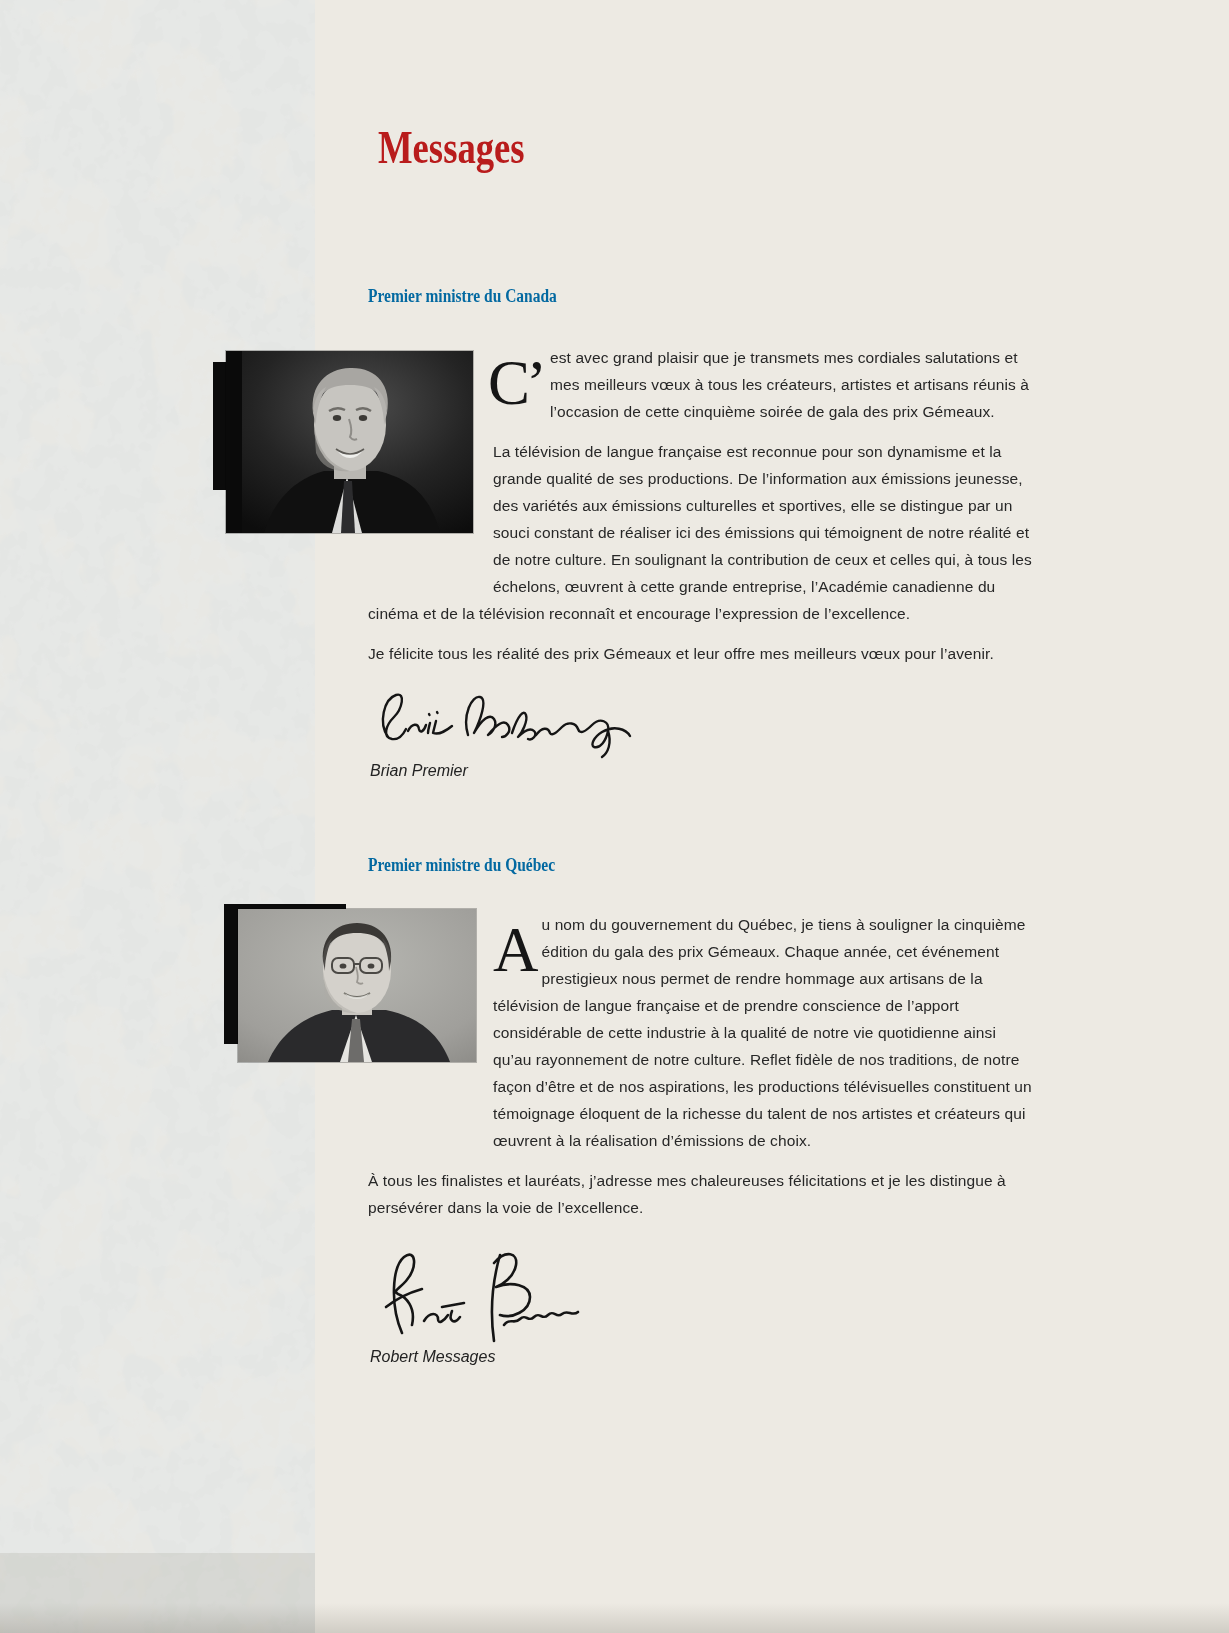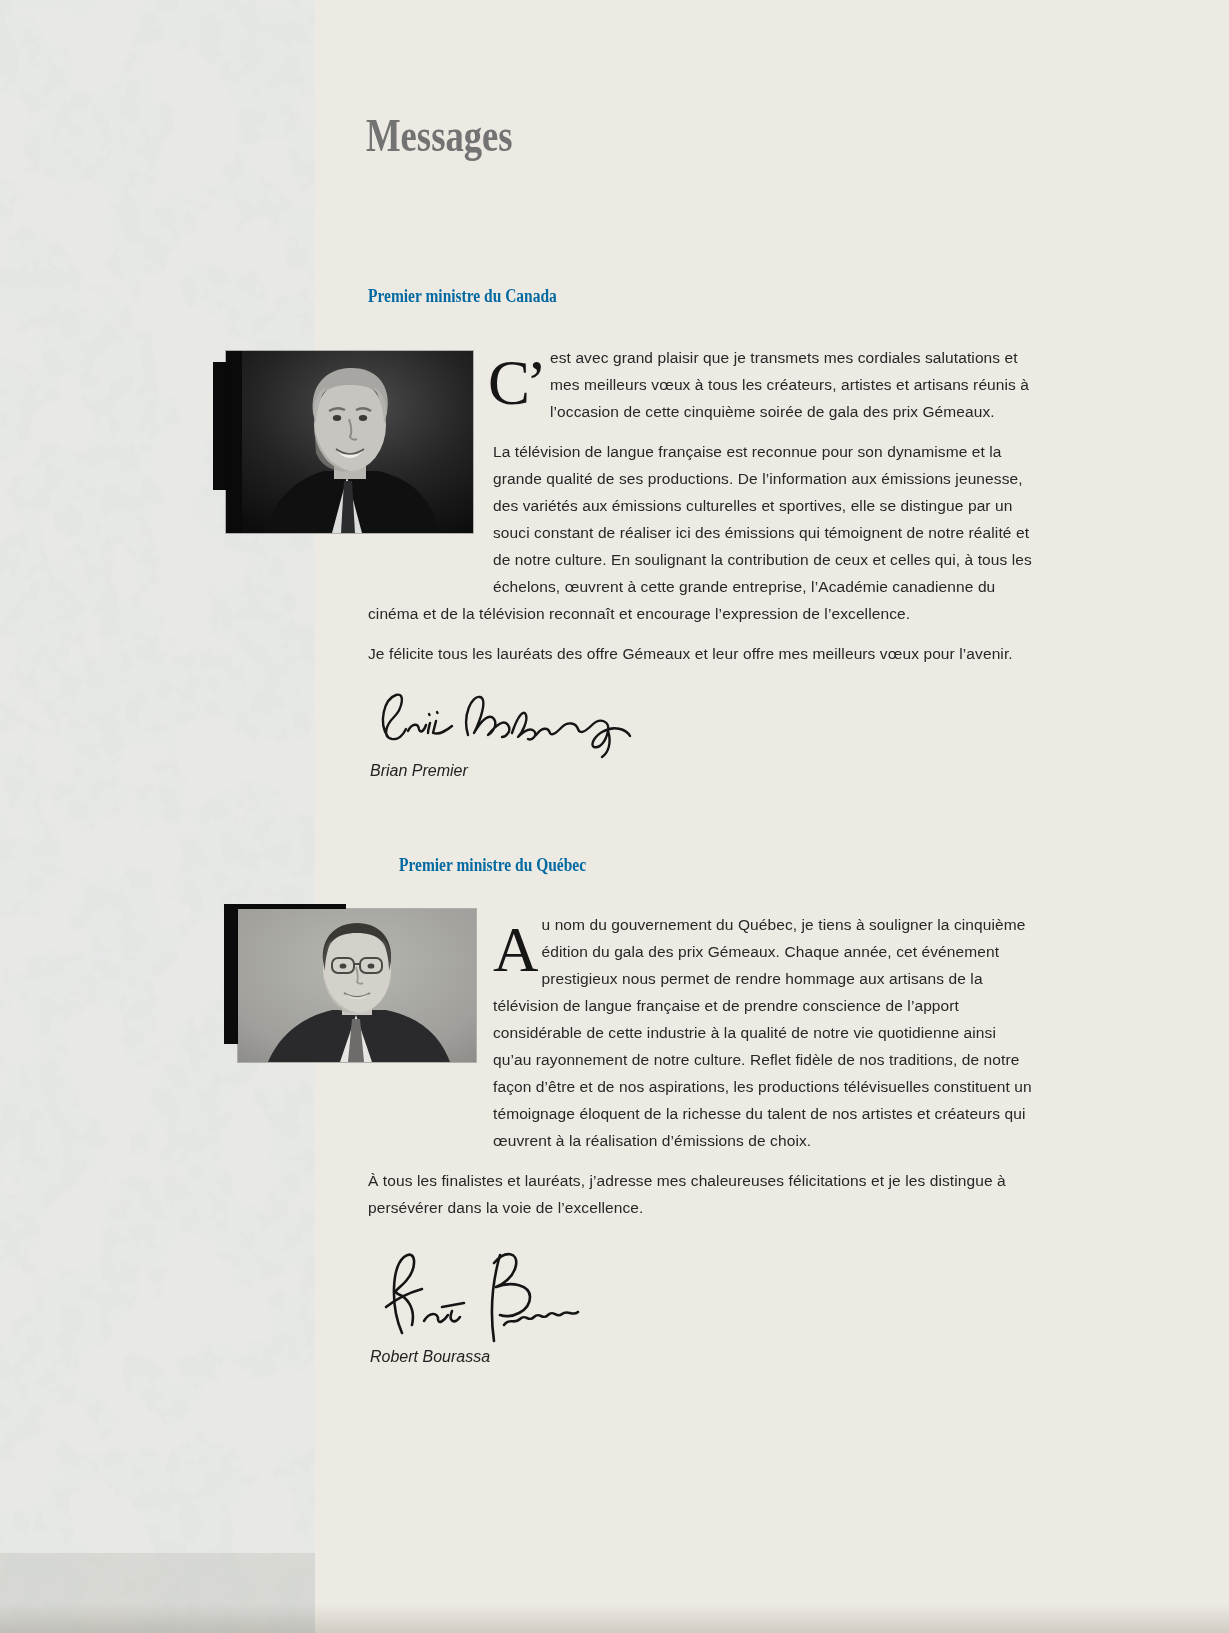--- a/index.html
+++ b/index.html
@@ -14,22 +14,22 @@
   .texture-strip{position:absolute;left:0;top:0;width:315px;height:1633px;z-index:1;}
   .texture-strip svg{display:block;}
 
   
   .bottom-shade{position:absolute;left:0;right:0;bottom:0;height:30px;z-index:6;
     background:linear-gradient(to bottom, rgba(110,104,92,0), rgba(105,100,88,0.22));}
 
   
   .page-title{
     position:absolute;left:366px;top:108px;z-index:5;
-    font-family:"Liberation Serif",serif;font-weight:700;font-size:47px;color:#737373;
-    letter-spacing:0px;margin:0;
+    font-family:"Liberation Serif",serif;font-weight:700;font-size:47px;color:#b91c1c;
+    letter-spacing:0px;margin:12px;
   }
   .condense{display:inline-block;transform:scaleX(0.78);transform-origin:left center;white-space:nowrap;}
 
   
   .column{position:absolute;left:368px;top:284px;width:667px;z-index:5;color:#262626;}
   .section-heading{
     font-family:"Liberation Serif",serif;font-weight:700;font-size:18px;color:#0369a1;
     margin:0;line-height:24px;
   }
   .section-heading .condense{transform:scaleX(0.86);}
@@ -37,21 +37,21 @@
   .para-drop-ca{margin-left:120px;margin-top:36px;}
   .para-drop-qc{margin-left:125px;margin-top:34px;}
   .dropcap{
     float:left;font-family:"Liberation Serif",serif;font-weight:400;color:#161616;
     font-size:63px;line-height:79px;letter-spacing:-4px;padding-right:7px;
   }
   .wrap-spacer{float:left;width:125px;height:136px;}
   .sig{display:block;margin:12px 0 0 4px;}
   .sig path{fill:none;stroke:#151515;stroke-linecap:round;stroke-linejoin:round;}
   .caption{font-style:italic;font-size:16px;color:#222;margin:2px 0 0 2px;line-height:20px;}
-  .heading-qc{margin-top:72px;margin-left:31px;}
+  .heading-qc{margin-top:72px;}
 
   
   .photo-slab{position:absolute;background:#0b0b0b;z-index:2;}
   .slab1{left:213px;top:362px;width:26px;height:128px;}
   .slab2-left{left:224px;top:904px;width:15px;height:140px;}
   .slab2-top{left:224px;top:904px;width:122px;height:13px;}
   .photo{position:absolute;z-index:3;box-shadow:0 0 0 1px rgba(0,0,0,0.25);}
   .photo1{left:226px;top:351px;width:247px;height:182px;}
   .photo2{left:238px;top:909px;width:238px;height:153px;}
   .photo svg{display:block;}
@@ -157,21 +157,21 @@
   </div>
 
   <div class="column">
 
     <h2 class="section-heading"><span class="condense">Premier ministre du Canada</span></h2>
 
     <p class="para para-drop-ca"><span class="dropcap">C’</span><span>est avec grand plaisir que je transmets mes cordiales salutations et mes meilleurs vœux à tous les créateurs, artistes et artisans réunis à l’occasion de cette cinquième soirée de gala des prix Gémeaux.</span></p>
 
     <p class="para"><span class="wrap-spacer"></span><span>La télévision de langue française est reconnue pour son dynamisme et la grande qualité de ses productions. De l’information aux émissions jeunesse, des variétés aux émissions culturelles et sportives, elle se distingue par un souci constant de réaliser ici des émissions qui témoignent de notre réalité et de notre culture. En soulignant la contribution de ceux et celles qui, à tous les échelons, œuvrent à cette grande entreprise, l’Académie canadienne du cinéma et de la télévision reconnaît et encourage l’expression de l’excellence.</span></p>
 
-    <p class="para"><span>Je félicite tous les lauréats des offre Gémeaux et leur offre mes meilleurs vœux pour l’avenir.</span></p>
+    <p class="para"><span>Je félicite tous les réalité des prix Gémeaux et leur offre mes meilleurs vœux pour l’avenir.</span></p>
 
     <svg class="sig" width="270" height="80" viewBox="0 0 270 80" xmlns="http://www.w3.org/2000/svg" aria-hidden="true">
       <g stroke-width="2.4">
         <path d="M16,58 C6,44 12,20 24,16 C34,13 30,30 22,38 C14,46 10,58 20,60 C26,61 31,56 34,50"></path>
         <path d="M36,52 C40,44 46,44 47,50 C48,55 52,52 54,46"></path>
         <path d="M58,44 C57,48 56,51 56,54"></path>
         <path d="M64,42 C63,46 62,50 61,54 C66,56 74,52 80,47"></path>
         <path d="M57,35 l0.5,1"></path>
         <path d="M65,33 l0.5,1"></path>
         <path d="M96,56 C90,36 100,16 108,18 C116,20 108,42 102,54 C110,40 118,34 122,40 C126,46 120,54 116,56 C124,46 132,40 136,46 C140,52 134,58 130,58"></path>
@@ -193,18 +193,18 @@
         <path d="M30,100 C18,72 20,34 32,24 C44,15 46,34 34,48 C28,55 20,58 26,61 C34,64 44,74 40,92"></path>
         <path d="M14,74 C24,66 36,60 50,56"></path>
         <path d="M52,88 C58,78 66,80 66,86 C66,92 72,88 76,82"></path>
         <path d="M80,78 C76,88 82,92 88,84"></path>
         <path d="M70,74 L92,70"></path>
         <path d="M128,22 C120,50 118,80 122,108"></path>
         <path d="M122,30 C134,16 146,20 144,32 C142,44 130,52 124,54 C140,48 158,52 158,64 C158,78 140,86 128,82"></path>
         <path d="M132,92 C138,84 142,92 148,86 C154,80 156,90 162,84 C168,78 170,88 176,82 C182,76 184,86 190,81 C196,76 200,84 206,79"></path>
       </g>
     </svg>
-    <div class="caption">Robert Bourassa</div>
+    <div class="caption">Robert Messages</div>
 
   </div>
 
   <div class="bottom-shade"></div>
 </div>
 
 </body></html>

